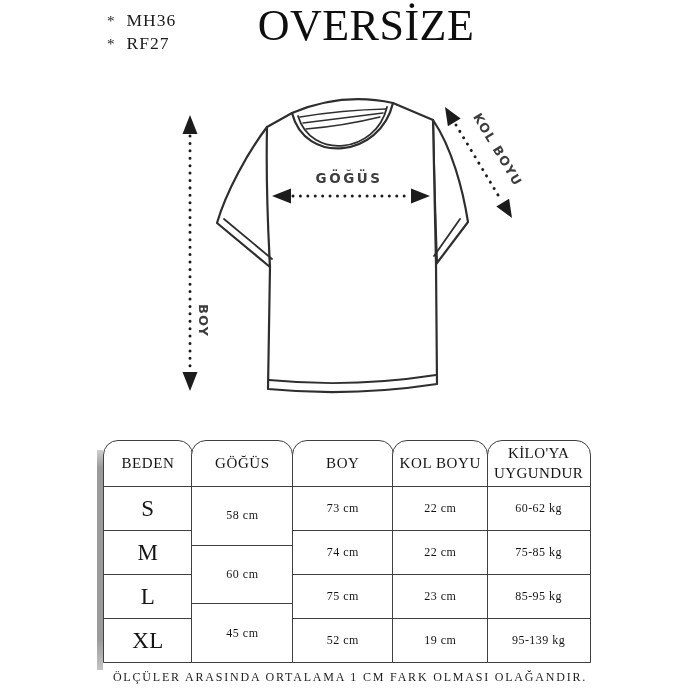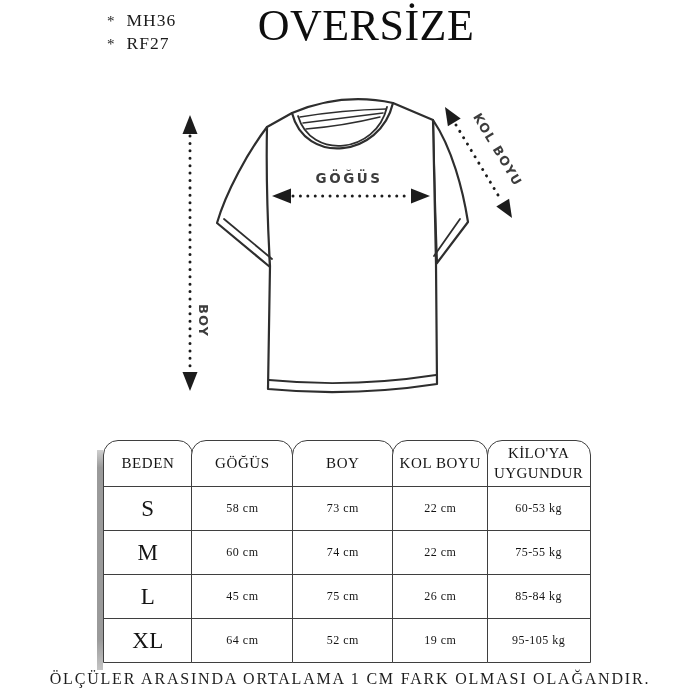--- a/index.html
+++ b/index.html
@@ -37,21 +37,21 @@
     border-bottom:1.5px solid #3f3f3f;
   }
   .head{height:45px;flex:none;font-size:15px;letter-spacing:0.6px;color:#141414;}
   .c4 .head{font-size:15px;line-height:1.3;letter-spacing:0.4px;padding:0 14px;}
   .data{flex:1;font-size:12px;letter-spacing:0.5px;color:#141414;}
   .data.size{font-size:23px;}
   .col .cell:last-child{border-bottom:none;}
   
   .footer-note{
     position:absolute;left:0;top:670px;width:700px;text-align:center;
-    font-size:16px;letter-spacing:1.8px;color:#1d1d1d;
+    font-size:12px;letter-spacing:1.8px;color:#1d1d1d;
   }
 </style>
 </head>
 <body>
 
 <div id="canvas">
 
   <div class="codes">
     <div class="code-line">
       <span class="bullet">*</span>
@@ -114,40 +114,39 @@
       <div class="cell data size">S</div>
       <div class="cell data size">M</div>
       <div class="cell data size">L</div>
       <div class="cell data size">XL</div>
     </div>
     <div class="col c1">
       <div class="cell head">GÖĞÜS</div>
       <div class="cell data">58 cm</div>
       <div class="cell data">60 cm</div>
       <div class="cell data">45 cm</div>
-      <div class="cell data">64 cm</div>
     </div>
     <div class="col c2">
       <div class="cell head">BOY</div>
       <div class="cell data">73 cm</div>
       <div class="cell data">74 cm</div>
       <div class="cell data">75 cm</div>
       <div class="cell data">52 cm</div>
     </div>
     <div class="col c3">
       <div class="cell head">KOL BOYU</div>
       <div class="cell data">22 cm</div>
       <div class="cell data">22 cm</div>
-      <div class="cell data">26 cm</div>
+      <div class="cell data">23 cm</div>
       <div class="cell data">19 cm</div>
     </div>
     <div class="col c4">
       <div class="cell head">KİLO'YA UYGUNDUR</div>
-      <div class="cell data">60-53 kg</div>
-      <div class="cell data">75-55 kg</div>
-      <div class="cell data">85-84 kg</div>
-      <div class="cell data">95-105 kg</div>
+      <div class="cell data">60-62 kg</div>
+      <div class="cell data">75-85 kg</div>
+      <div class="cell data">85-95 kg</div>
+      <div class="cell data">95-139 kg</div>
     </div>
   </div>
 
   <div class="footer-note">ÖLÇÜLER ARASINDA ORTALAMA 1 CM FARK OLMASI OLAĞANDIR.</div>
 
 </div>
 
 </body></html>

